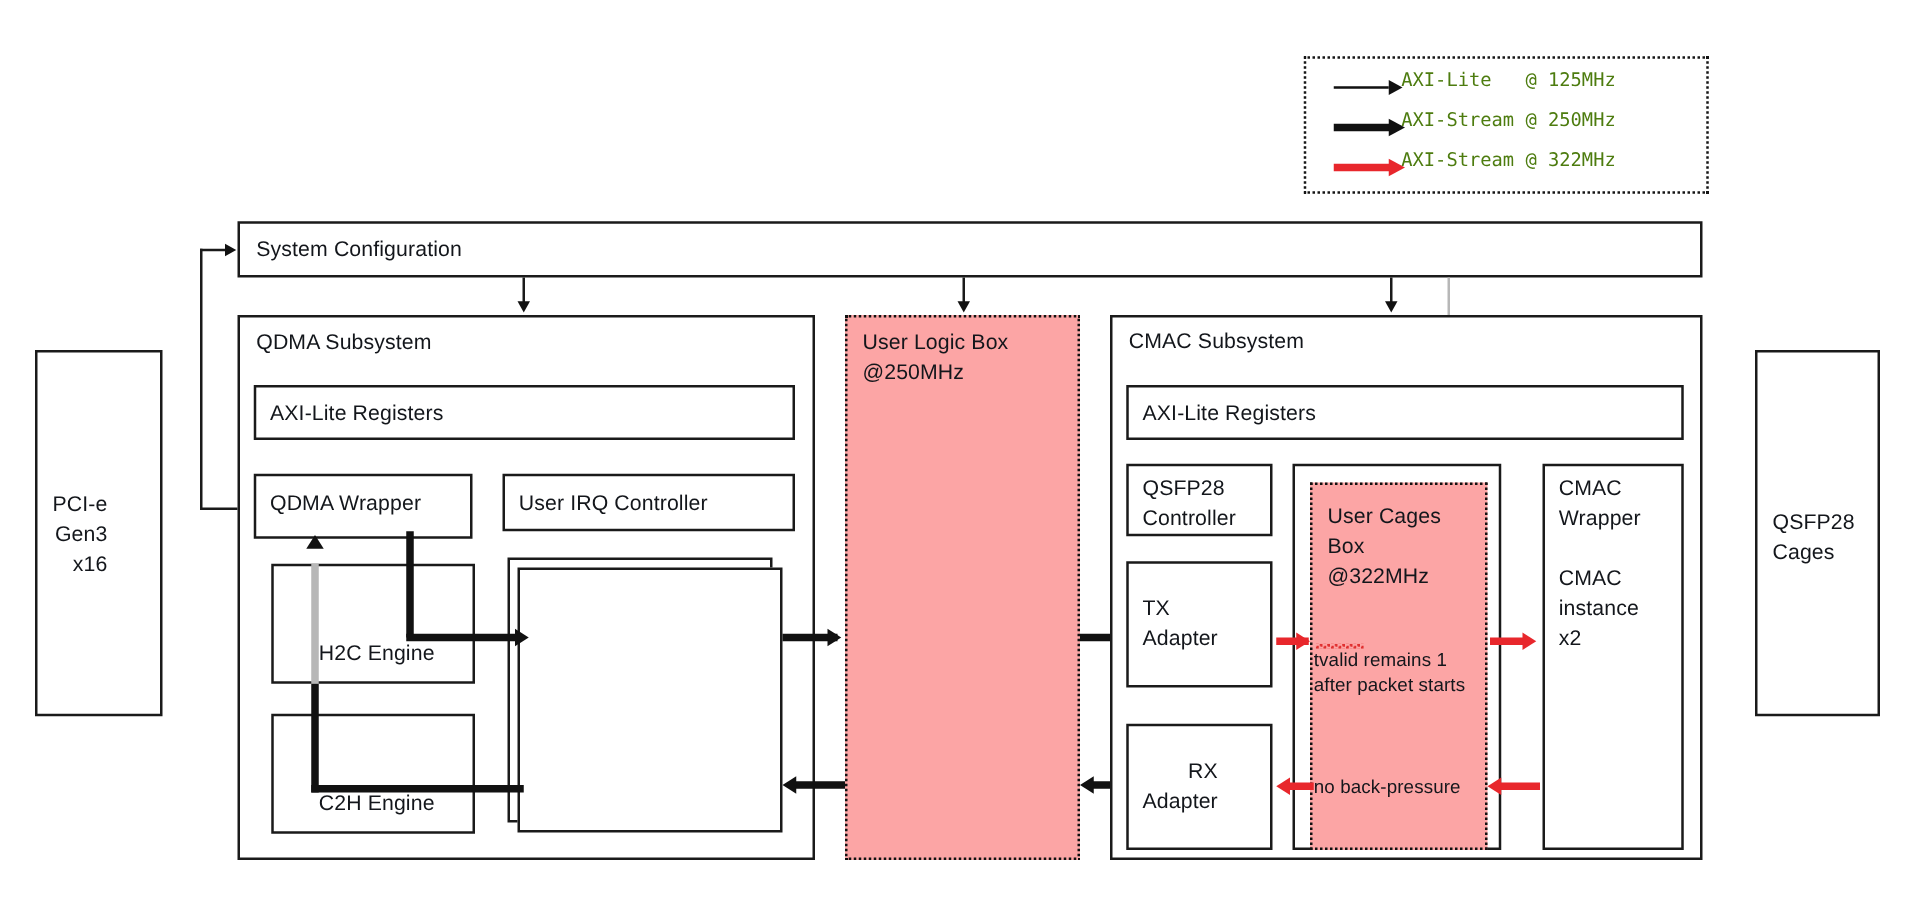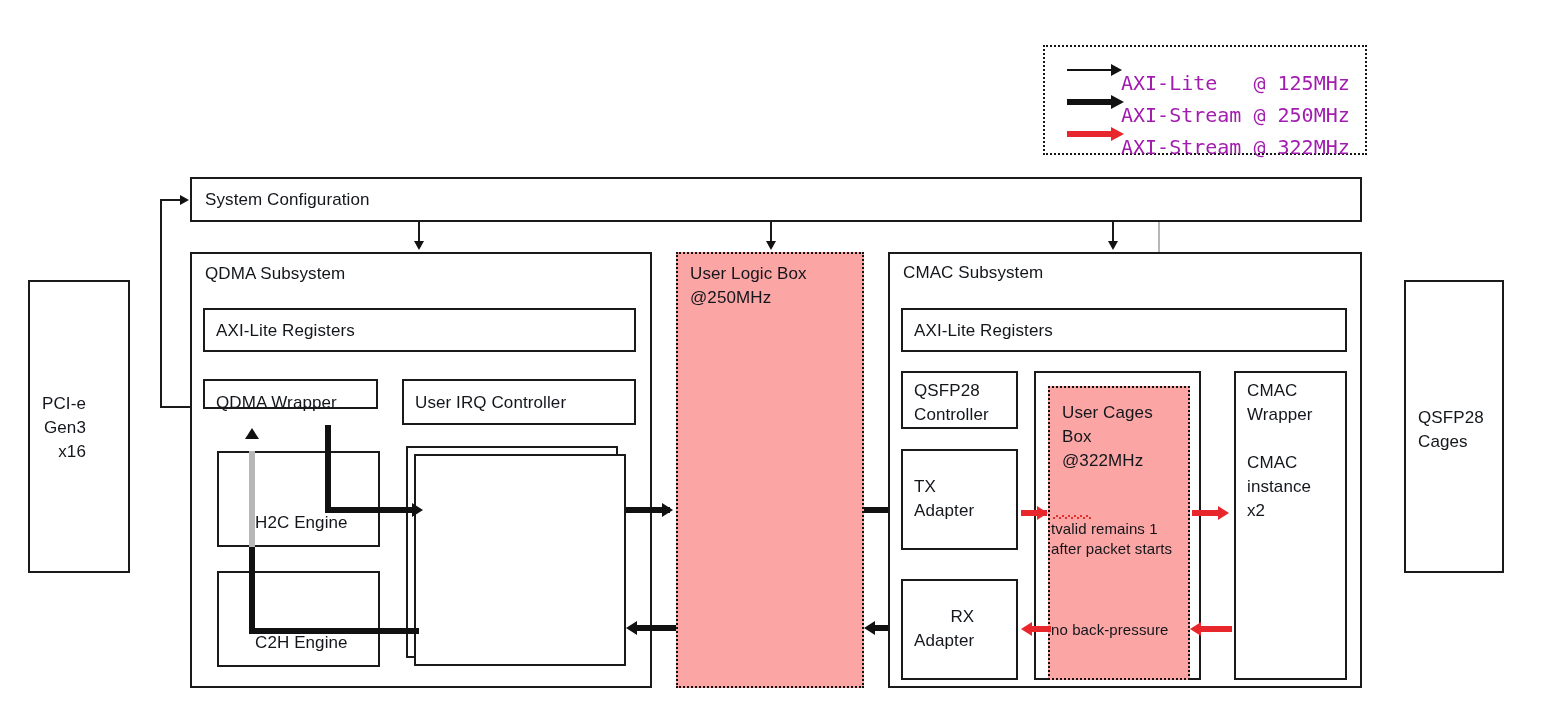--- a/index.html
+++ b/index.html
@@ -49,24 +49,24 @@
   #legend{
     position:absolute;
     left:1043px;top:45px;
     width:324px;height:110px;
     box-sizing:border-box;
     border:2px dotted #151515;
     background:#ffffff;
   }
   .lgrow{position:absolute;left:0;width:100%;height:32px;}
   .lgtext{
-    position:absolute;left:76px;top:16px;
+    position:absolute;left:76px;top:0;
     font-family:"DejaVu Sans Mono","Liberation Mono",monospace;
-    font-size:20px;
-    color:#a21caf;
+    font-size:15px;
+    color:#4d7c0f;
     white-space:pre;
   }
   .lgline{position:absolute;left:22px;}
   .lgarrow{position:absolute;width:0;height:0;}
   
   .squig{
     position:absolute;
     height:4px;
     background-image:
       radial-gradient(circle at 2px 3px, #e03030 1.2px, transparent 1.4px),
@@ -134,21 +134,21 @@
   <div class="arw down sm" style="left:1154px;top:377px;"></div>
 
   <div class="box" style="left:190px;top:252px;width:462px;height:436px;">
     <span class="lbl" style="left:13px;top:8px;">QDMA Subsystem</span>
   </div>
 
   <div class="box" style="left:203px;top:308px;width:433px;height:44px;">
     <span class="lbl" style="left:11px;top:9px;">AXI-Lite Registers</span>
   </div>
 
-  <div class="box" style="left:203px;top:379px;width:175px;height:30px;padding-left:28px;">
+  <div class="box" style="left:203px;top:379px;width:175px;height:52px;padding-left:28px;">
     <span class="lbl" style="left:11px;top:10px;">QDMA Wrapper</span>
   </div>
 
   <div class="box" style="left:402px;top:379px;width:234px;height:46px;">
     <span class="lbl" style="left:11px;top:10px;">User IRQ Controller</span>
   </div>
 
   <div class="box" style="left:217px;top:451px;width:163px;height:96px;">
     <span class="lbl" style="left:36px;top:58px;">H2C Engine</span>
   </div>

